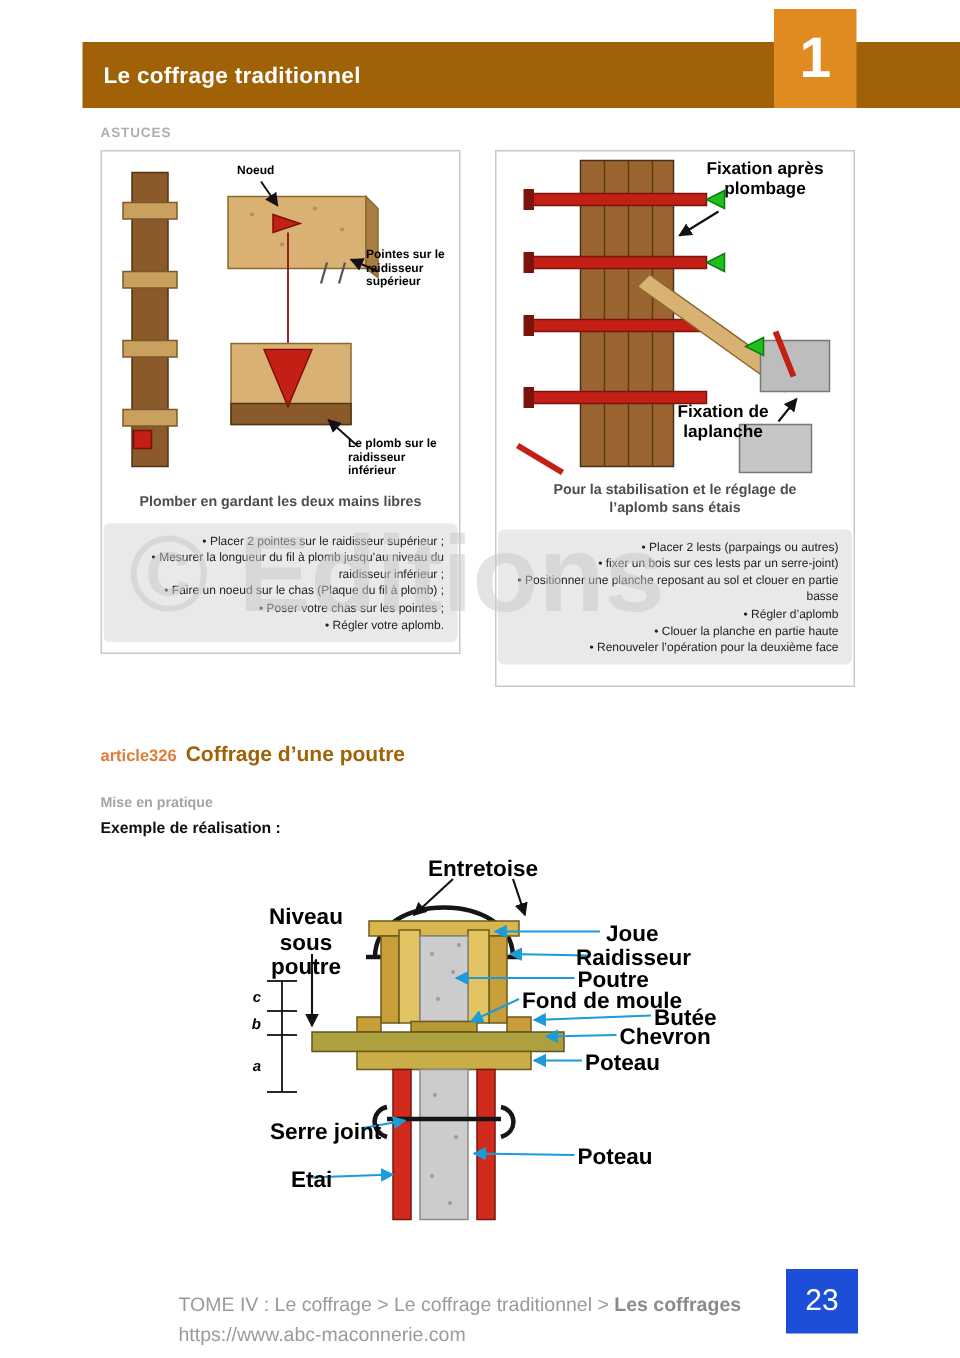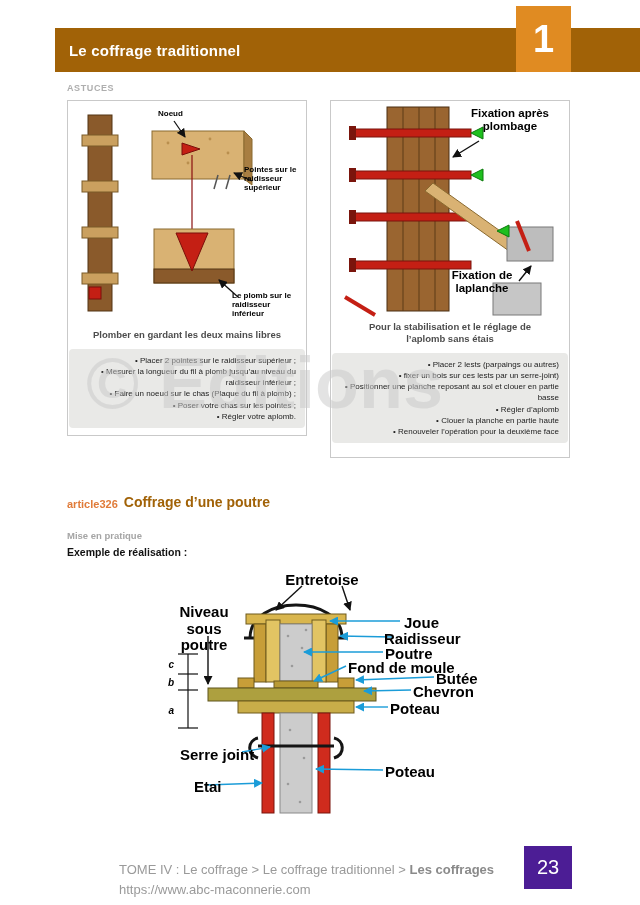--- a/index.html
+++ b/index.html
@@ -50,21 +50,21 @@
 
   
   .beam { position:absolute; left:60px; top:570px; width:520px; height:252px; }
   .beam svg { position:absolute; left:0; top:0; }
   .blabel { position:absolute; font-size:15px; font-weight:bold; color:#000; line-height:1.1; }
 
   
   .footer-text { position:absolute; left:71px; top:860px; font-size:13px; color:#9a9a9a; line-height:1.5;margin-left:48px; }
   .footer-text b { color:#8a8a8a; }
   .page-number { position:absolute; left:524px; top:846px; width:48px; height:43px;
-                 background:#4c1d95; color:#ffffff; font-size:20px;
+                 background:#1d4ed8; color:#ffffff; font-size:20px;
                  display:flex; align-items:center; justify-content:center; }
 </style>
 </head>
 <body>
 
 <div class="page">
 
   <div class="header-bar">
     <h1>Le coffrage traditionnel</h1>
   </div>

